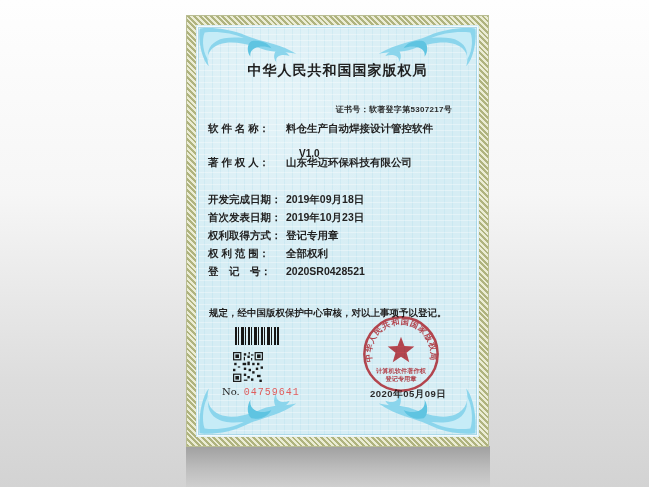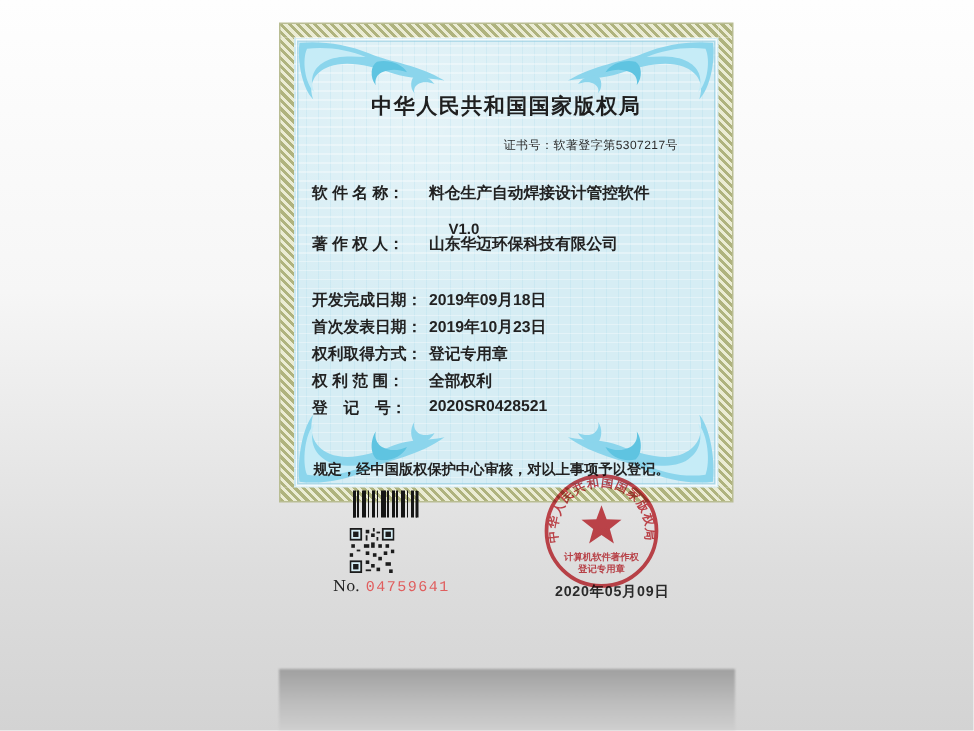--- a/index.html
+++ b/index.html
@@ -7,21 +7,21 @@
     width:649px;height:487px;overflow:hidden;position:relative;
     font-family:"Liberation Sans",sans-serif;
     background:linear-gradient(180deg,#fefefe 0%,#f6f6f6 40%,#dddddd 78%,#d3d3d3 100%);
   }
   .cert-shadow{
     position:absolute;left:186px;top:446px;width:304px;height:41px;
     background:linear-gradient(180deg,#a0a0a0 0%,#bdbdbd 55%,#cfcfcf 100%);
     filter:blur(0.6px);
   }
   .cert{
-    position:absolute;left:187px;top:16px;width:301px;height:318px;
+    position:absolute;left:187px;top:16px;width:301px;height:430px;
     box-sizing:border-box;
     border:9px solid transparent;
     border-image:repeating-linear-gradient(45deg,#afb37e 0 2px,#ebecd4 2px 4px) 9;
     background:#d6edf4 padding-box;
     box-shadow:0 0 0 1px #b9bd93;
   }
   .paper-texture{
     position:absolute;inset:0;pointer-events:none;
     background-image:
       repeating-linear-gradient(0deg,rgba(255,255,255,0.35) 0 1px,transparent 1px 6px),
@@ -39,22 +39,22 @@
   .fl-br{right:2px;bottom:2px;width:100px;height:52px;transform:scale(-1,-1);}
   .authority{
     position:absolute;top:37px;left:0;right:0;z-index:2;
     text-align:center;font-size:14px;font-weight:bold;color:#1f1f1f;letter-spacing:1px;
   }
   .cert-title{
     position:absolute;top:55px;left:0;right:0;z-index:2;
     text-align:center;font-size:17px;font-weight:bold;color:#141414;letter-spacing:1.5px;
   }
   .cert-no{
-    position:absolute;top:66px;right:27px;z-index:2;
-    font-size:8px;font-weight:normal;color:#2a2a2a;letter-spacing:0.3px;
+    position:absolute;top:79px;right:27px;z-index:2;
+    font-size:8px;font-weight:bold;color:#2a2a2a;letter-spacing:0.3px;
   }
   .row{position:absolute;left:12px;right:12px;z-index:2;font-size:10.5px;font-weight:bold;color:#222;}
   .row .lbl{position:absolute;left:0;top:0;white-space:nowrap;}
   .row .val{position:absolute;left:78px;top:0;white-space:nowrap;}
   .r0{top:97px;} .r0b{position:absolute;left:103px;top:108px;z-index:2;font-size:10px;font-weight:bold;color:#222;margin-top:15px;}
   .r1{top:131px;} .r2{top:168px;} .r3{top:186px;} .r4{top:204px;} .r5{top:222px;} .r6{top:240px;}
   .statement{position:absolute;left:13px;right:16px;z-index:2;font-size:9.5px;font-weight:bold;color:#222;white-space:nowrap;}
   .st1{top:264px;padding-left:20px;}
   .st2{top:282px;}
   .barcode{

